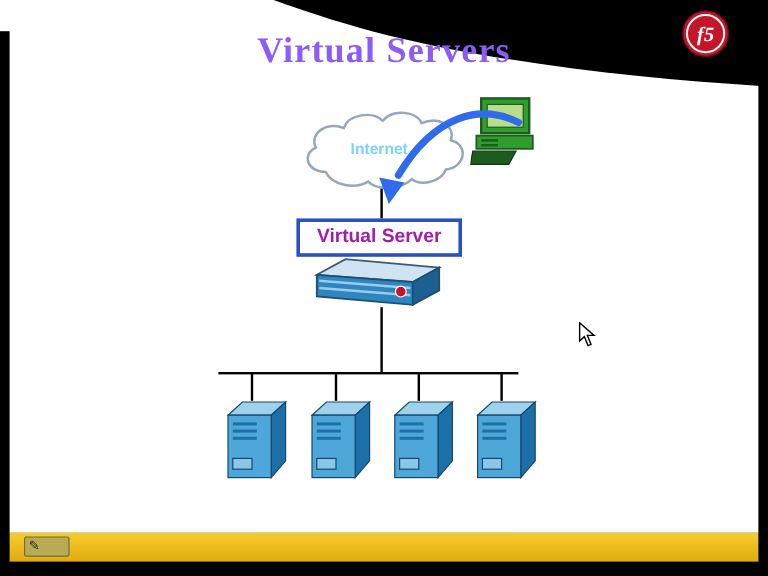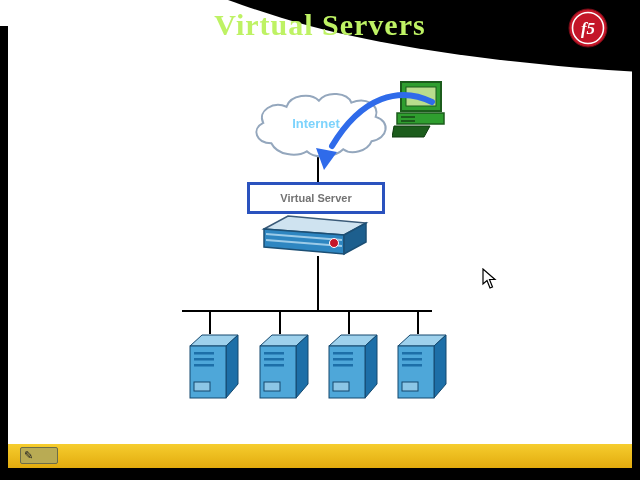--- a/index.html
+++ b/index.html
@@ -1,33 +1,33 @@
 <!DOCTYPE html>
 <html><head>
 <meta charset="utf-8">
 <style>
   html,body{margin:0;padding:0;background:#000;}
   .stage{position:relative;width:640px;height:480px;background:#000;overflow:hidden;
          font-family:"Liberation Sans",sans-serif;}
   .slide{position:absolute;left:8px;top:0;width:624px;height:444px;background:#fff;}
   .corner-white{position:absolute;left:0;top:0;width:236px;height:26px;background:#fff;}
   .swoosh{position:absolute;left:0;top:0;width:640px;height:80px;z-index:3;}
-  .title{position:absolute;left:150px;top:8px;width:340px;text-align:center;z-index:5;
-         font-family:"Liberation Serif",serif;font-weight:bold;font-size:30px;color:#bef264;
+  .title{position:absolute;left:150px;top:26px;width:340px;text-align:center;z-index:5;
+         font-family:"Liberation Serif",serif;font-weight:bold;font-size:30px;color:#8b5cf6;
          letter-spacing:1px;}
   .logo{position:absolute;left:566px;top:6px;width:44px;height:44px;z-index:6;}
   .cloud{position:absolute;left:246px;top:90px;width:152px;height:72px;z-index:2;}
   .cloud-label{position:absolute;left:246px;top:116px;width:140px;text-align:center;z-index:4;
                font-weight:bold;font-size:13px;color:#7dd3fc;}
   .computer{position:absolute;left:392px;top:80px;width:58px;height:60px;z-index:2;}
   .arrow{position:absolute;left:300px;top:78px;width:150px;height:104px;z-index:4;}
   .vline,.hline{position:absolute;background:#000;z-index:1;}
   .vsbox{position:absolute;left:247px;top:182px;width:132px;height:26px;background:#fff;
          border:3px solid #2a52be;z-index:2;text-align:center;line-height:26px;
-         font-weight:bold;font-size:11px;color:#737373;}
+         font-weight:bold;font-size:16px;color:#a21caf;}
   .appliance{position:absolute;left:258px;top:212px;width:114px;height:48px;z-index:2;}
   .tower{position:absolute;width:52px;height:70px;top:332px;z-index:2;}
   .bottom-bar{position:absolute;left:8px;top:444px;width:624px;height:24px;z-index:2;
               background:linear-gradient(#f6cd2e,#e2ab0e);}
   .tool-btn{position:absolute;left:12px;top:3px;width:38px;height:17px;background:#b9ab54;
             border:1px solid #6d6d49;border-radius:2px;display:flex;align-items:center;
             justify-content:flex-start;padding-left:3px;box-sizing:border-box;cursor:pointer;}
   .pencil{font-size:11px;line-height:11px;color:#222;}
   .cursor{position:absolute;left:482px;top:268px;width:16px;height:22px;z-index:9;}
 </style>

